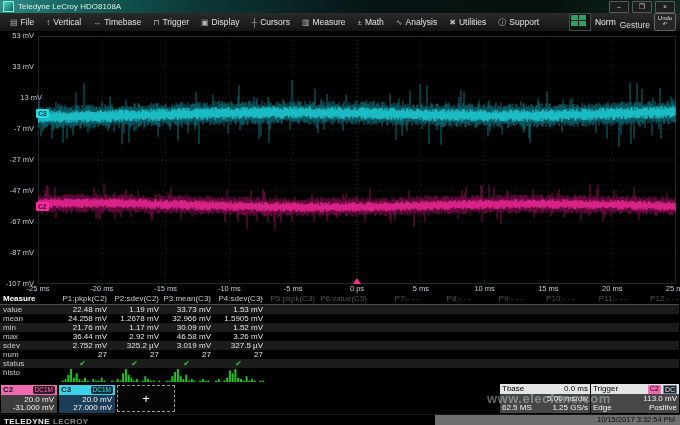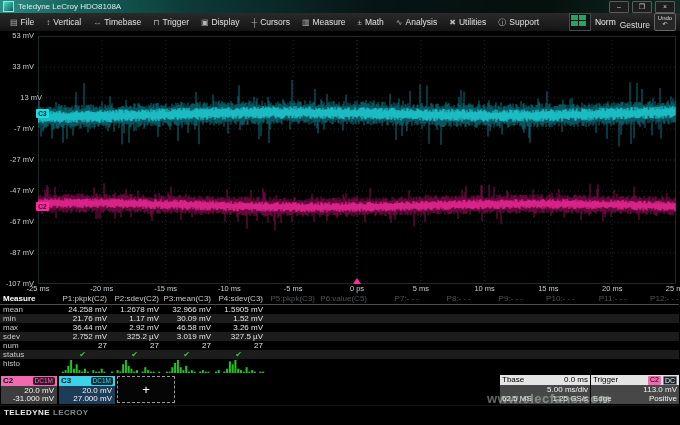--- a/index.html
+++ b/index.html
@@ -235,20 +235,35 @@
         <div class="tcell hdr">P3:mean(C3)</div>
         <div class="tcell hdr">P4:sdev(C3)</div>
         <div class="tcell hdr dim">P5:pkpk(C3)</div>
         <div class="tcell hdr dim">P6:value(C5)</div>
         <div class="tcell hdr dim">P7:- - -</div>
         <div class="tcell hdr dim">P8:- - -</div>
         <div class="tcell hdr dim">P9:- - -</div>
         <div class="tcell hdr dim">P10:- - -</div>
         <div class="tcell hdr dim">P11:- - -</div>
         <div class="tcell hdr dim">P12:- - -</div>
+      </div>
+      <div class="trow stripe">
+        <div class="tlabel">value</div>
+        <div class="tcell">22.48 mV</div>
+        <div class="tcell">1.19 mV</div>
+        <div class="tcell">33.73 mV</div>
+        <div class="tcell">1.53 mV</div>
+        <div class="tcell"></div>
+        <div class="tcell"></div>
+        <div class="tcell"></div>
+        <div class="tcell"></div>
+        <div class="tcell"></div>
+        <div class="tcell"></div>
+        <div class="tcell"></div>
+        <div class="tcell"></div>
       </div>
       <div class="trow">
         <div class="tlabel">mean</div>
         <div class="tcell">24.258 mV</div>
         <div class="tcell">1.2678 mV</div>
         <div class="tcell">32.966 mV</div>
         <div class="tcell">1.5905 mV</div>
         <div class="tcell"></div>
         <div class="tcell"></div>
         <div class="tcell"></div>
@@ -478,19 +493,20 @@
           </div>
         <div class="panel-row split">
           <span>Edge</span>
           <span>Positive</span>
         </div>
       </div>
     </div>
   </div>
 
   <div class="brandbar">
+    <div class="timestrip">10/15/2017 3:32:54 PM</div>
     <div class="logo">
       <span class="t1">TELEDYNE</span><span class="t2">LECROY</span>
     </div>
   </div>
 
   <div class="watermark">www.elecfans.com</div>
 </div>
 
 </body></html>

